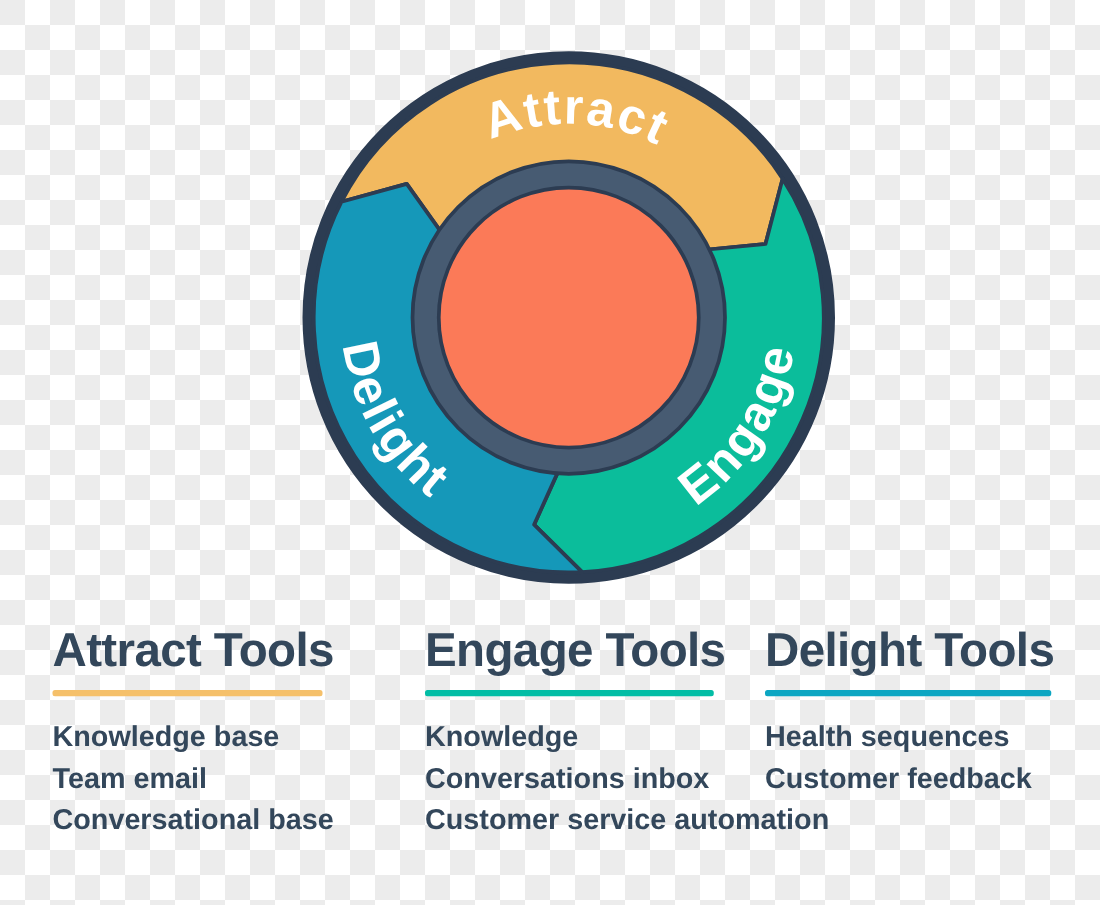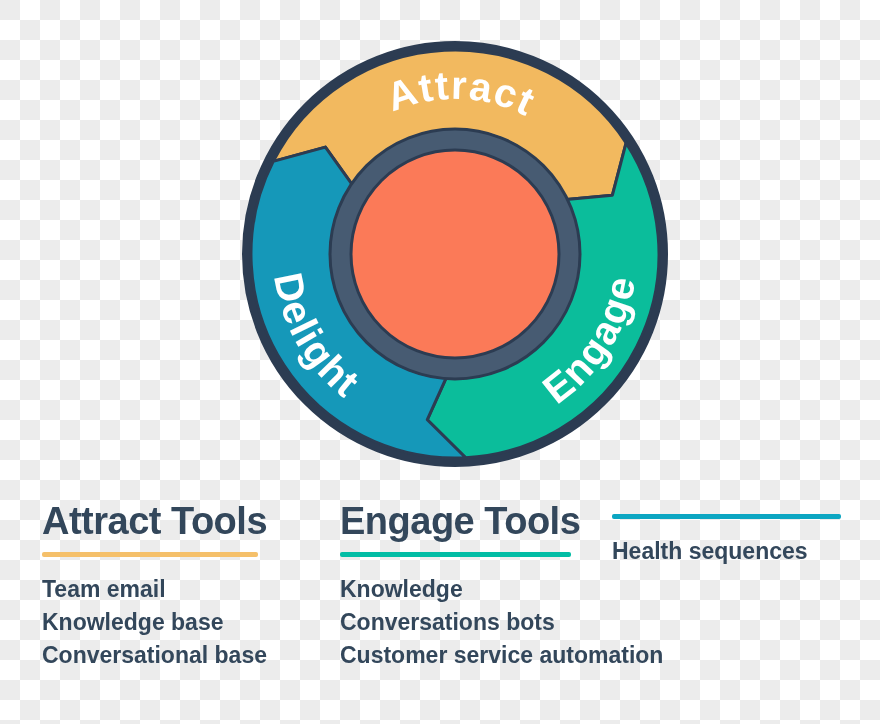--- a/index.html
+++ b/index.html
@@ -97,36 +97,38 @@
       <text class="wheel-label">
         <textPath href="#arc-delight" startOffset="50%" text-anchor="middle">Delight</textPath>
       </text>
     </svg>
   </div>
 
   <div class="col col-attract">
     <div class="col-heading">Attract Tools</div>
     <div class="col-underline u-attract" style="background-color: rgb(245, 192, 106);"></div>
     <div class="col-items">
+      <div class="col-item">Knowledge base</div>
       <div class="col-item">Team email</div>
-      <div class="col-item">Knowledge base</div>
       <div class="col-item">Conversational base</div>
     </div>
   </div>
 
   <div class="col col-engage">
     <div class="col-heading">Engage Tools</div>
     <div class="col-underline u-engage" style="background-color: rgb(2, 189, 165);"></div>
     <div class="col-items">
       <div class="col-item">Knowledge</div>
-      <div class="col-item">Conversations bots</div>
+      <div class="col-item">Conversations inbox</div>
       <div class="col-item">Customer service automation</div>
     </div>
   </div>
 
   <div class="col col-delight">
+    <div class="col-heading">Delight Tools</div>
     <div class="col-underline u-delight" style="background-color: rgb(12, 166, 194);"></div>
     <div class="col-items">
       <div class="col-item">Health sequences</div>
+      <div class="col-item">Customer feedback</div>
     </div>
   </div>
 
 </div>
 
 </body></html>

